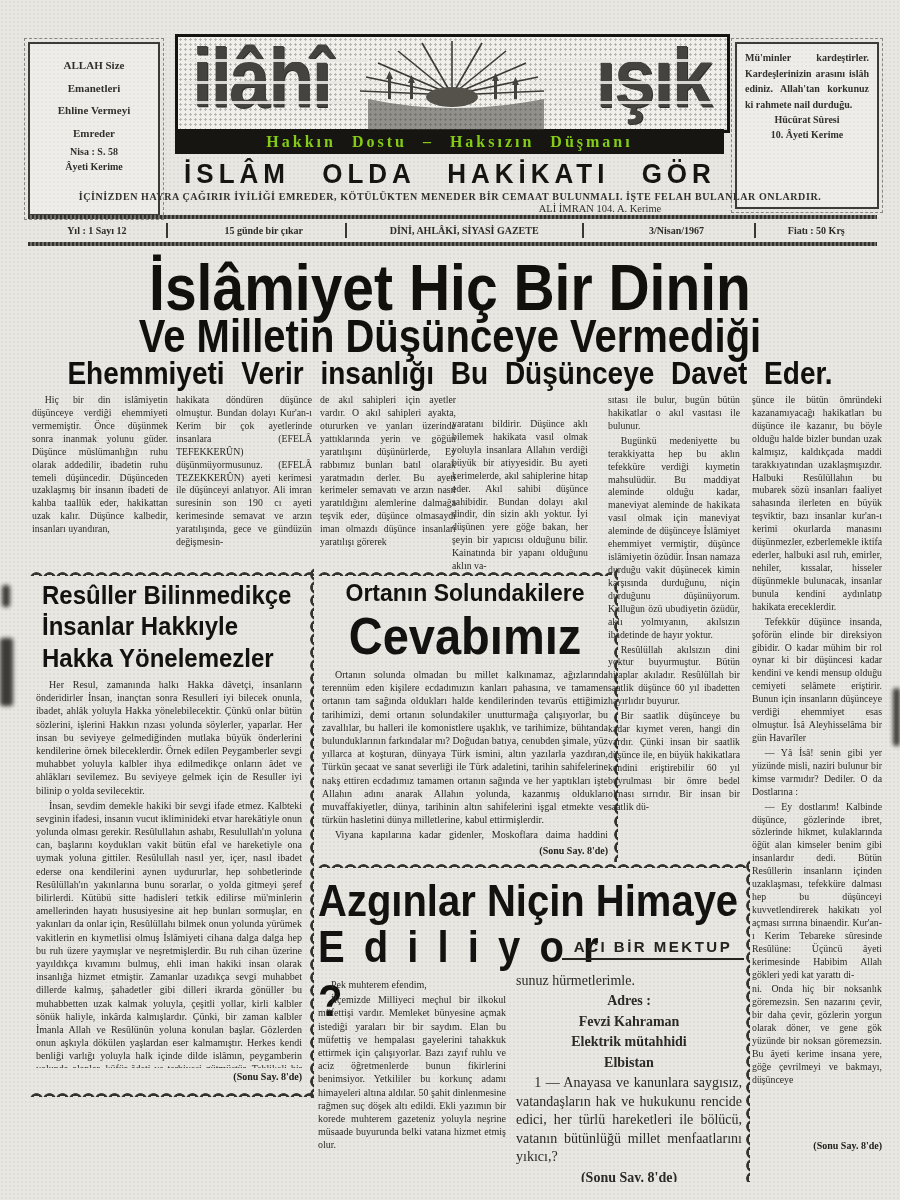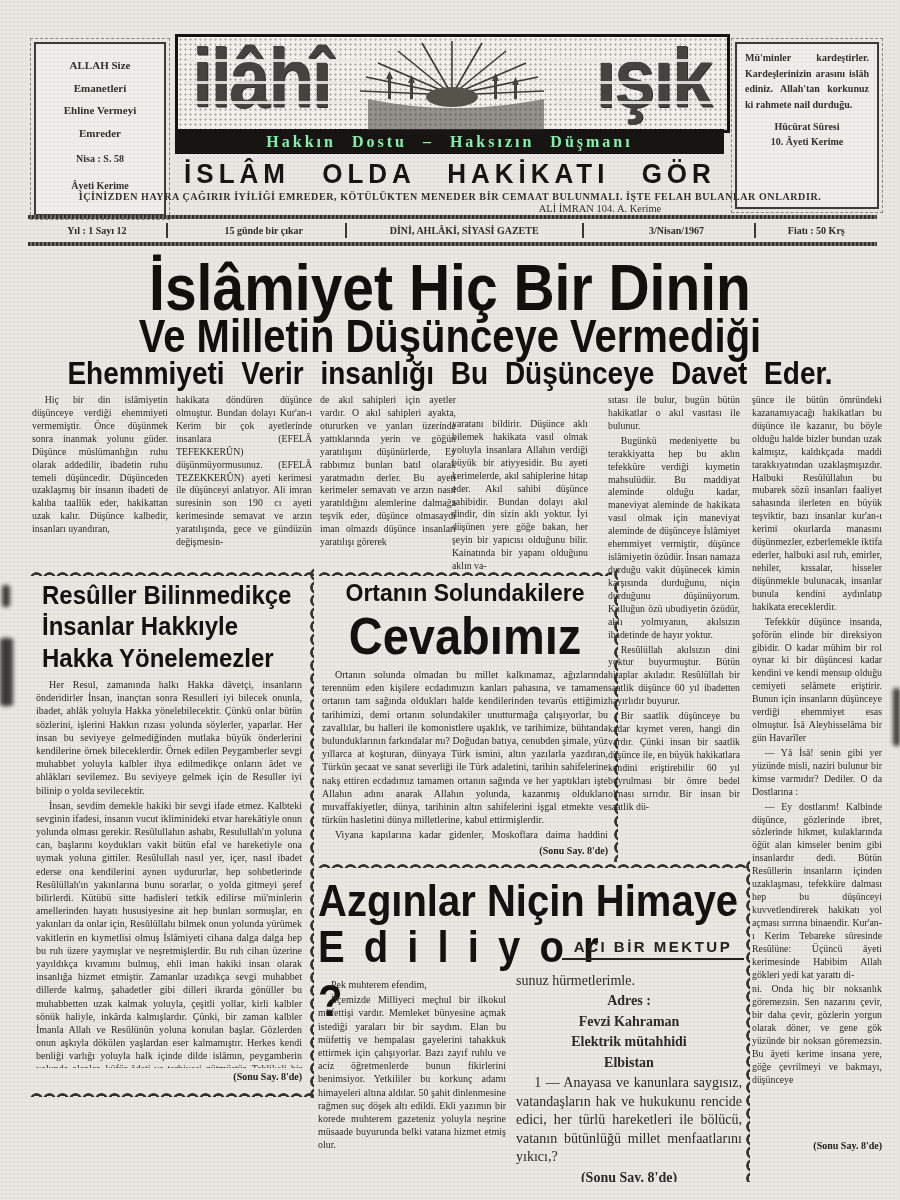--- a/index.html
+++ b/index.html
@@ -10,30 +10,30 @@
     background-size:4px 4px;
     font-family:"Liberation Serif", serif;
     color:#2b2926;overflow:hidden;
   }
   .abs{position:absolute;}
   
   .verse-box{border:2px solid #3d3b37;outline:1px dashed #8a877f;outline-offset:3px;
     background:rgba(255,255,255,.25);text-align:center;font-weight:bold;color:#33312c;}
   .verse-box .vb-line{font-size:11px;line-height:2.05;}
   .verse-box .vb-just{font-size:10px;line-height:1.55;text-align:justify;padding:6px 8px 0 8px;}
-  .verse-box .vb-ref{font-size:10px;line-height:1.5;margin-top:7px;}
+  .verse-box .vb-ref{font-size:10px;line-height:1.5;}
   
   .mast{border:3px solid #141310;background-color:#f0efea;
     background-image:radial-gradient(rgba(40,38,33,.28) 1px, transparent 1.3px);
     background-size:5px 5px;overflow:hidden;}
   .mast-word{position:absolute;top:-6px;font-family:"Liberation Sans",sans-serif;
     font-weight:900;font-size:74px;letter-spacing:-2px;color:#454340;
     transform:scaleY(1.12);transform-origin:top;z-index:2;text-shadow:1px 1px 0 #33312d;}
   .slit{position:absolute;height:3px;background:#e9e7e1;z-index:3;opacity:.9;}
-  .tagline{background:#161511;color:#86efac;text-align:center;
+  .tagline{background:#161511;color:#84cc16;text-align:center;
     font-weight:bold;font-size:16px;letter-spacing:3px;word-spacing:9px;line-height:25px;}
   .motto{font-family:"Liberation Sans",sans-serif;font-weight:900;font-size:26px;
     letter-spacing:5px;word-spacing:20px;text-align:center;color:#171511;transform:scaleY(1.08);}
   .verse-line{font-size:10px;font-weight:bold;text-align:center;letter-spacing:.6px;color:#33312c;}
   .verse-ref{font-size:10.5px;font-weight:normal;text-align:center;color:#33312c;}
   
   .rule-thick{height:4px;background:repeating-linear-gradient(90deg,#34322e 0 2px,#706d66 2px 4px);}
   .dateline{display:flex;align-items:center;font-size:10px;font-weight:bold;color:#2e2c28;}
   .dcell{text-align:center;line-height:1.1;padding:2px 0;}
   .dcell + .dcell{border-left:2px solid #3a3834;}
@@ -53,27 +53,27 @@
   .letter-label{font-family:"Liberation Sans",sans-serif;font-weight:700;font-size:15px;
     letter-spacing:2.5px;text-align:center;color:#26241f;border-bottom:2px solid #26241f;padding-bottom:3px;}
   .addr{text-align:center;font-weight:bold;text-indent:0 !important;}
   .artifact{background:#201e1a;filter:blur(2px);opacity:.85;border-radius:3px;}
 </style>
 </head>
 <body>
 
 <div id="page">
 
-  <div class="abs verse-box" style="left:34px;top:42px;width:128px;height:160px;padding-top:10px;">
+  <div class="abs verse-box" style="left:28px;top:42px;width:128px;height:160px;padding-top:10px;">
     <div class="vb-line">ALLAH Size</div>
     <div class="vb-line">Emanetleri</div>
     <div class="vb-line">Ehline Vermeyi</div>
     <div class="vb-line">Emreder</div>
     <div class="vb-ref">Nisa : S. 58</div>
-    <div class="vb-ref" style="margin-top:12px;">Âyeti Kerime</div>
+    <div class="vb-ref" style="margin-top:0;">Âyeti Kerime</div>
   </div>
 
   <div class="abs mast" style="left:175px;top:34px;width:549px;height:93px;text-align:right;">
     <svg width="549" height="93" viewBox="0 0 549 93" style="position:absolute;left:0;top:0;z-index:1;">
       <g stroke="#3c3a35" stroke-width="1.6">
         <line x1="274" y1="58" x2="274" y2="4"></line>
           <line x1="274" y1="58" x2="244" y2="6"></line>
         <line x1="274" y1="58" x2="304" y2="6"></line>
           <line x1="274" y1="58" x2="220" y2="14"></line>
         <line x1="274" y1="58" x2="328" y2="14"></line>

